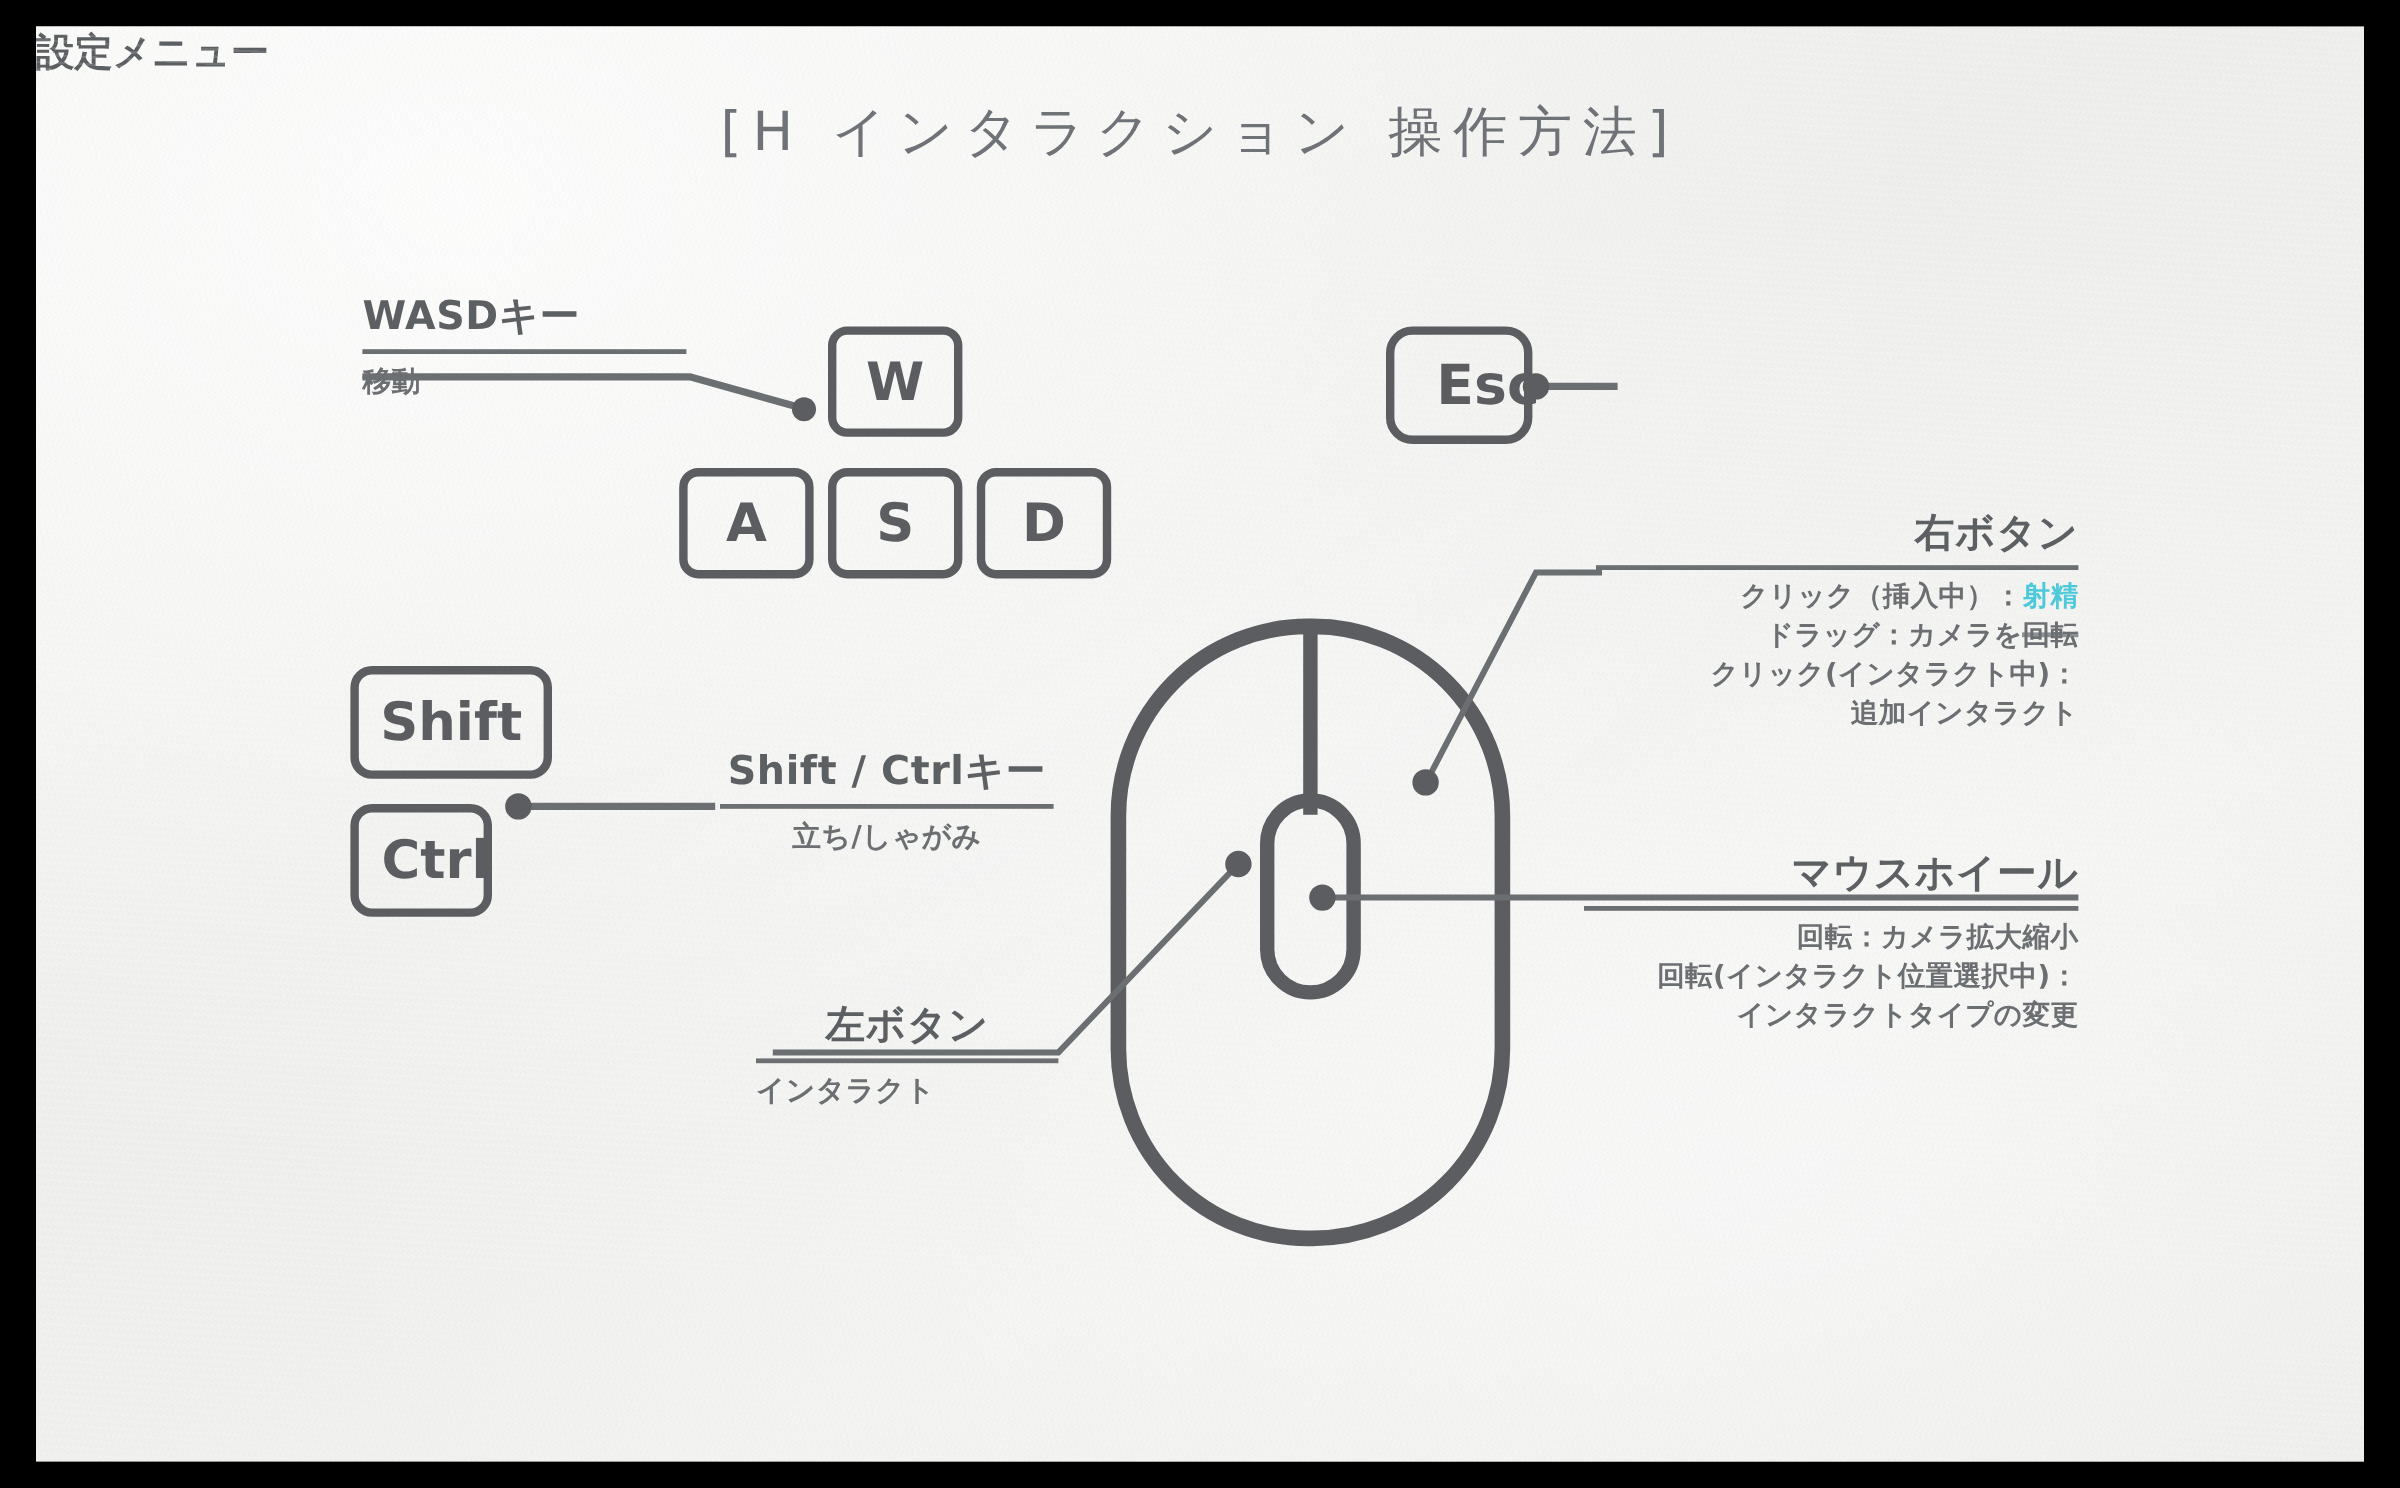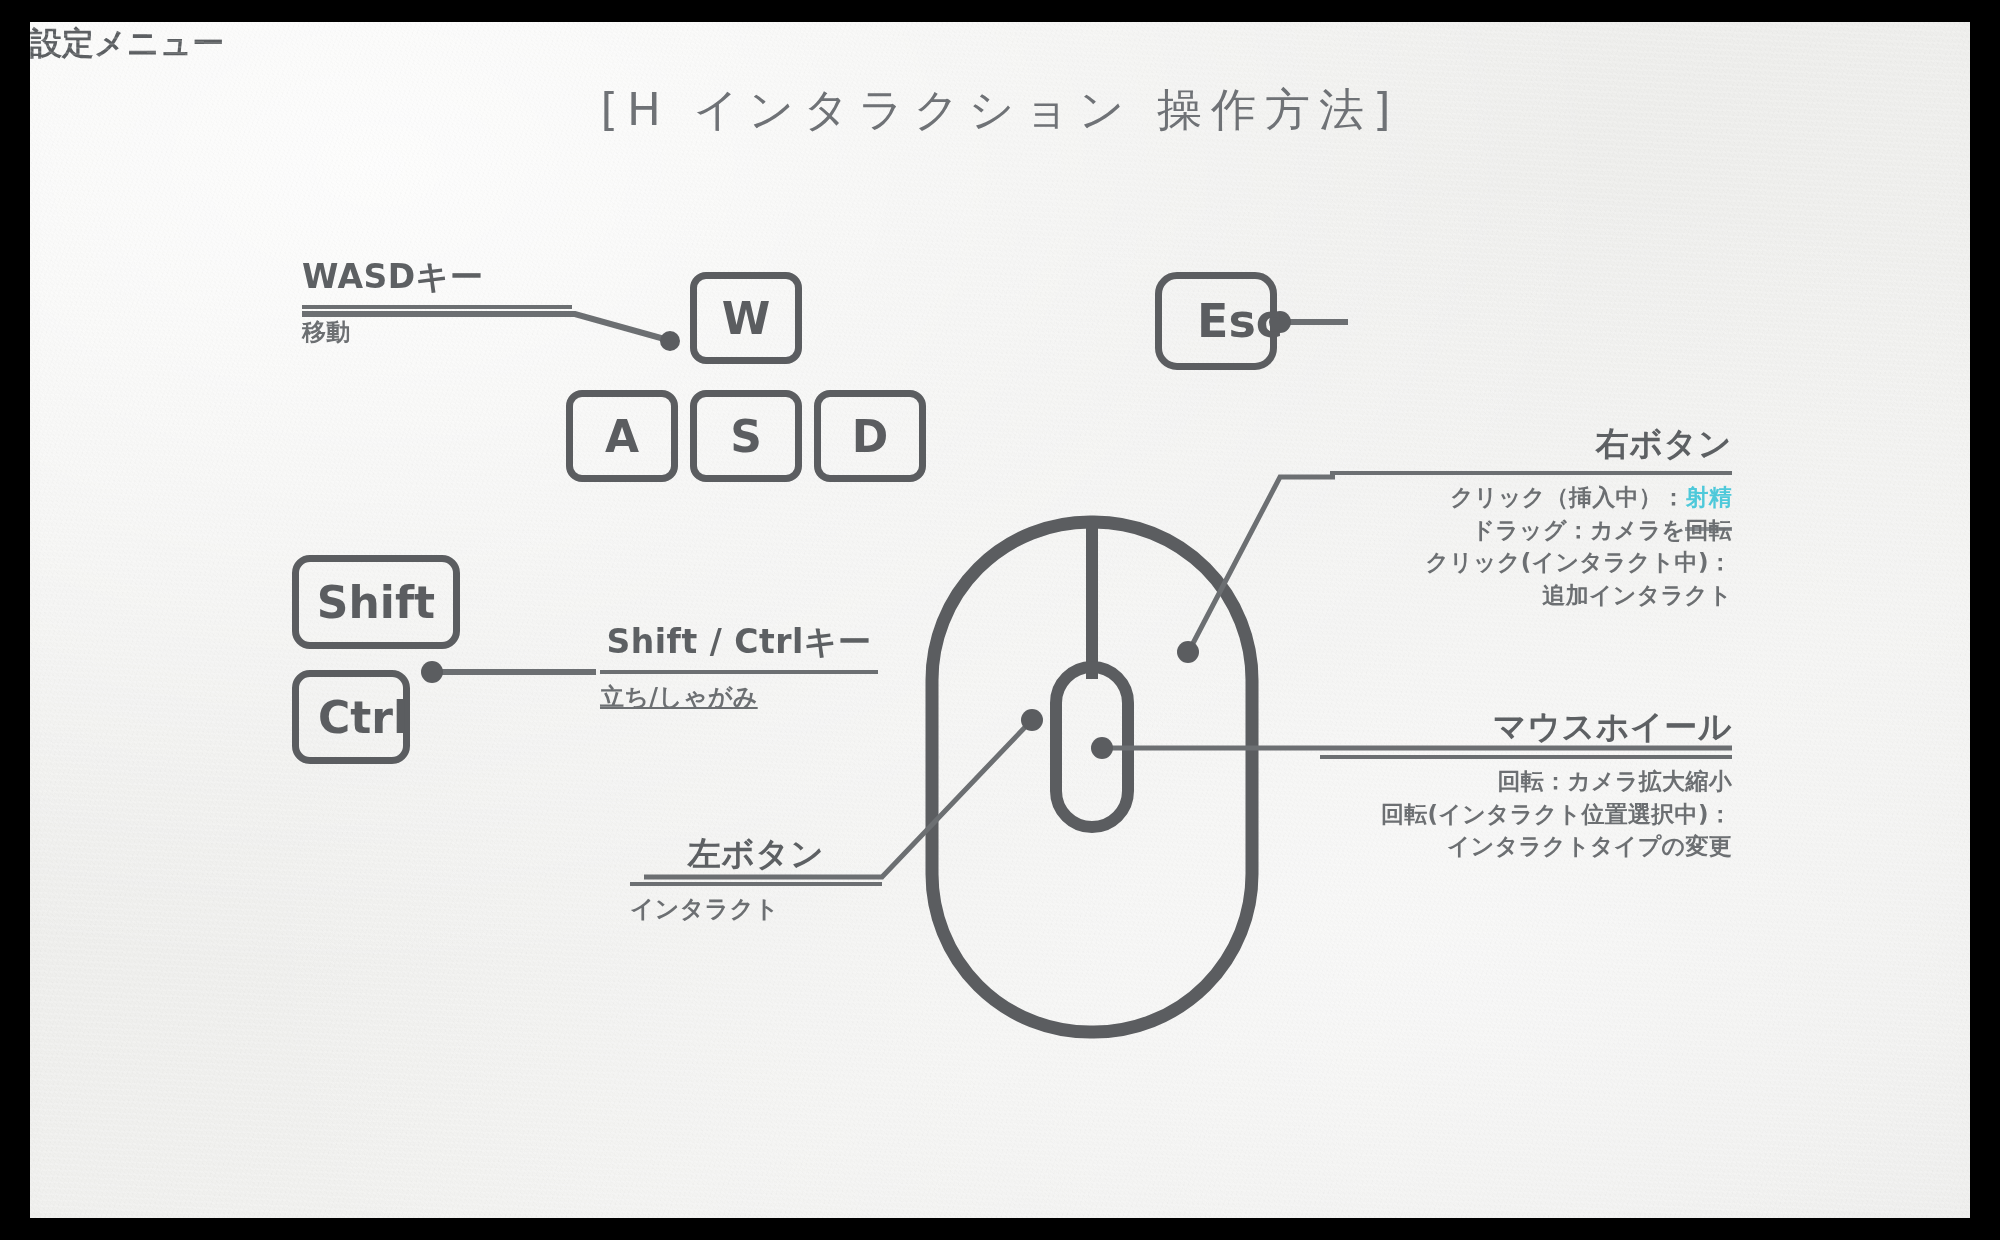--- a/index.html
+++ b/index.html
@@ -103,28 +103,28 @@
     font-weight: 700;
     color: #6c6f72;
     white-space: nowrap;
     line-height: 1.42;
     letter-spacing: 0.3px;
   }
   .callout.right-al { text-align: right; }
   .callout.left-al  { text-align: left; }
 
   
-  #callout-wasd { left: 272px; top: 233px; width: 270px; }
+  #callout-wasd { left: 272px; top: 219px; width: 270px; }
   #callout-wasd .heading { text-align: left; }
   #callout-wasd .sub { text-align: left; }
 
   
   #callout-shiftctrl { left: 570px; top: 598px; width: 278px; }
   #callout-shiftctrl .heading { text-align: center; }
-  #callout-shiftctrl .sub { text-align: left; text-decoration: underline; }
+  #callout-shiftctrl .sub { text-align: center; }
 
   
   #callout-leftbtn { left: 600px; top: 810px; width: 252px; }
   #callout-leftbtn .heading { text-align: center; }
   #callout-leftbtn .sub { text-align: left; }
 
   
   #callout-esc {
     left: 1322px; top: 278px;
     font-family: "DejaVu Sans", sans-serif;

